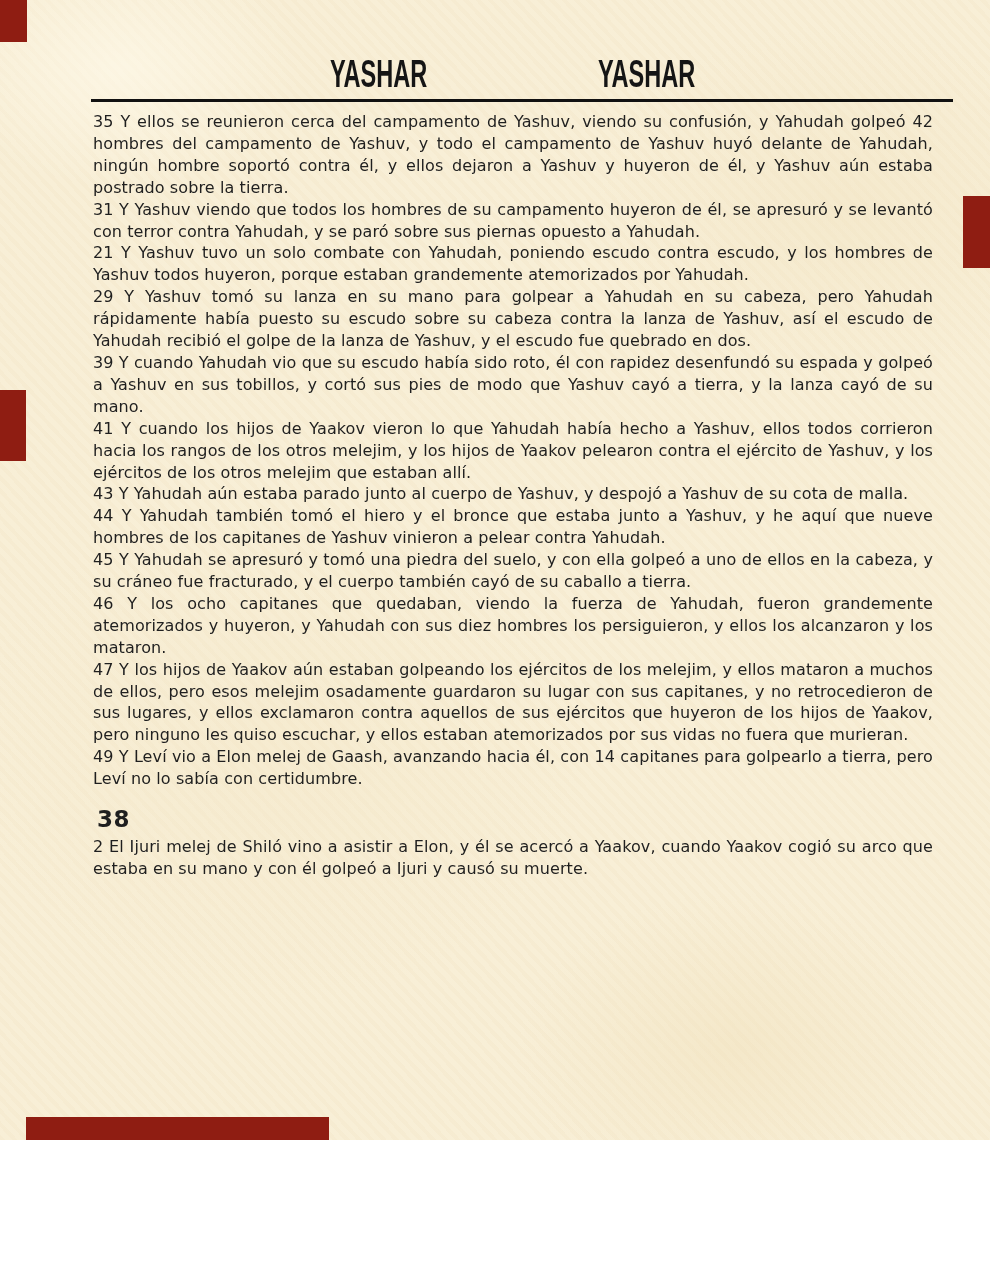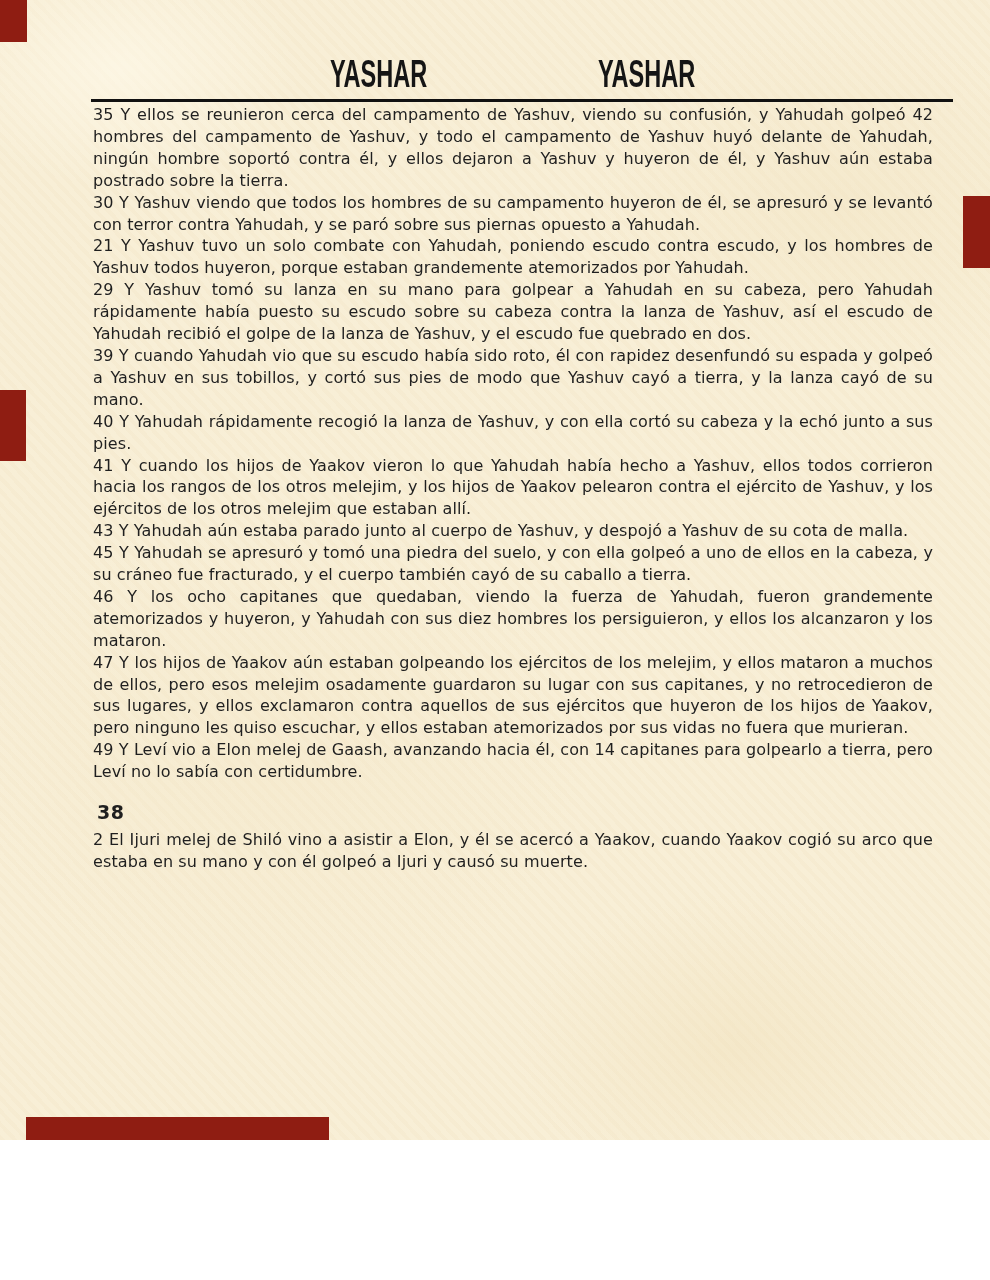--- a/index.html
+++ b/index.html
@@ -50,28 +50,28 @@
   }
   .header-title.first{left:330px;}
   .header-title.second{left:598px;}
 
   .rule{position:absolute;background:var(--rule);}
   .header-rule{left:91px;top:99px;width:862px;height:3px;}
   .footer-rule{left:75px;top:1163px;width:878px;height:4px;}
 
   .body-text{
     position:absolute;
-    left:93px;top:104px;width:840px;
+    left:93px;top:111px;width:840px;
     font-size:16px;line-height:21.9px;
     text-align:justify;
     letter-spacing:.1px;
   }
   .body-text p{margin:0;}
   .chapter-number{
-    font-size:19px;
+    font-size:23px;
     font-weight:700;
     margin:19px 0 5px 4px;
     letter-spacing:.5px;
     text-align:left;
   }
 
   .footer-row{
     position:absolute;
     left:93px;top:1171px;width:842px;height:30px;
   }
@@ -104,35 +104,35 @@
     <span class="display-font header-title second">YASHAR</span>
   </header>
 
   <div class="rule header-rule"></div>
 
   <main class="body-text">
     <div>
 
         <p>35 Y ellos se reunieron cerca del campamento de Yashuv, viendo su confusión, y Yahudah golpeó 42 hombres del campamento de Yashuv, y todo el campamento de Yashuv huyó delante de Yahudah, ningún hombre soportó contra él, y ellos dejaron a Yashuv y huyeron de él, y Yashuv aún estaba postrado sobre la tierra.</p>
 
-        <p>30 Y Yashuv viendo que todos los hombres de su campamento huyeron de él, se apresuró y se levantó con terror contra Yahudah, y se paró sobre sus piernas opuesto a Yahudah.</p>
+        <p>31 Y Yashuv viendo que todos los hombres de su campamento huyeron de él, se apresuró y se levantó con terror contra Yahudah, y se paró sobre sus piernas opuesto a Yahudah.</p>
 
         <p>21 Y Yashuv tuvo un solo combate con Yahudah, poniendo escudo contra escudo, y los hombres de Yashuv todos huyeron, porque estaban grandemente atemorizados por Yahudah.</p>
 
         <p>29 Y Yashuv tomó su lanza en su mano para golpear a Yahudah en su cabeza, pero Yahudah rápidamente había puesto su escudo sobre su cabeza contra la lanza de Yashuv, así el escudo de Yahudah recibió el golpe de la lanza de Yashuv, y el escudo fue quebrado en dos.</p>
 
         <p>39 Y cuando Yahudah vio que su escudo había sido roto, él con rapidez desenfundó su espada y golpeó a Yashuv en sus tobillos, y cortó sus pies de modo que Yashuv cayó a tierra, y la lanza cayó de su mano.</p>
 
-        <p>40 Y Yahudah rápidamente recogió la lanza de Yashuv, y con ella cortó su cabeza y la echó junto a sus pies.</p>
 
         <p>41 Y cuando los hijos de Yaakov vieron lo que Yahudah había hecho a Yashuv, ellos todos corrieron hacia los rangos de los otros melejim, y los hijos de Yaakov pelearon contra el ejército de Yashuv, y los ejércitos de los otros melejim que estaban allí.</p>
 
 
         <p>43 Y Yahudah aún estaba parado junto al cuerpo de Yashuv, y despojó a Yashuv de su cota de malla.</p>
 
+        <p>44 Y Yahudah también tomó el hiero y el bronce que estaba junto a Yashuv, y he aquí que nueve hombres de los capitanes de Yashuv vinieron a pelear contra Yahudah.</p>
 
         <p>45 Y Yahudah se apresuró y tomó una piedra del suelo, y con ella golpeó a uno de ellos en la cabeza, y su cráneo fue fracturado, y el cuerpo también cayó de su caballo a tierra.</p>
 
         <p>46 Y los ocho capitanes que quedaban, viendo la fuerza de Yahudah, fueron grandemente atemorizados y huyeron, y Yahudah con sus diez hombres los persiguieron, y ellos los alcanzaron y los mataron.</p>
 
         <p>47 Y los hijos de Yaakov aún estaban golpeando los ejércitos de los melejim, y ellos mataron a muchos de ellos, pero esos melejim osadamente guardaron su lugar con sus capitanes, y no retrocedieron de sus lugares, y ellos exclamaron contra aquellos de sus ejércitos que huyeron de los hijos de Yaakov, pero ninguno les quiso escuchar, y ellos estaban atemorizados por sus vidas no fuera que murieran.</p>
 
 
         <p>49 Y Leví vio a Elon melej de Gaash, avanzando hacia él, con 14 capitanes para golpearlo a tierra, pero Leví no lo sabía con certidumbre.</p>
 

